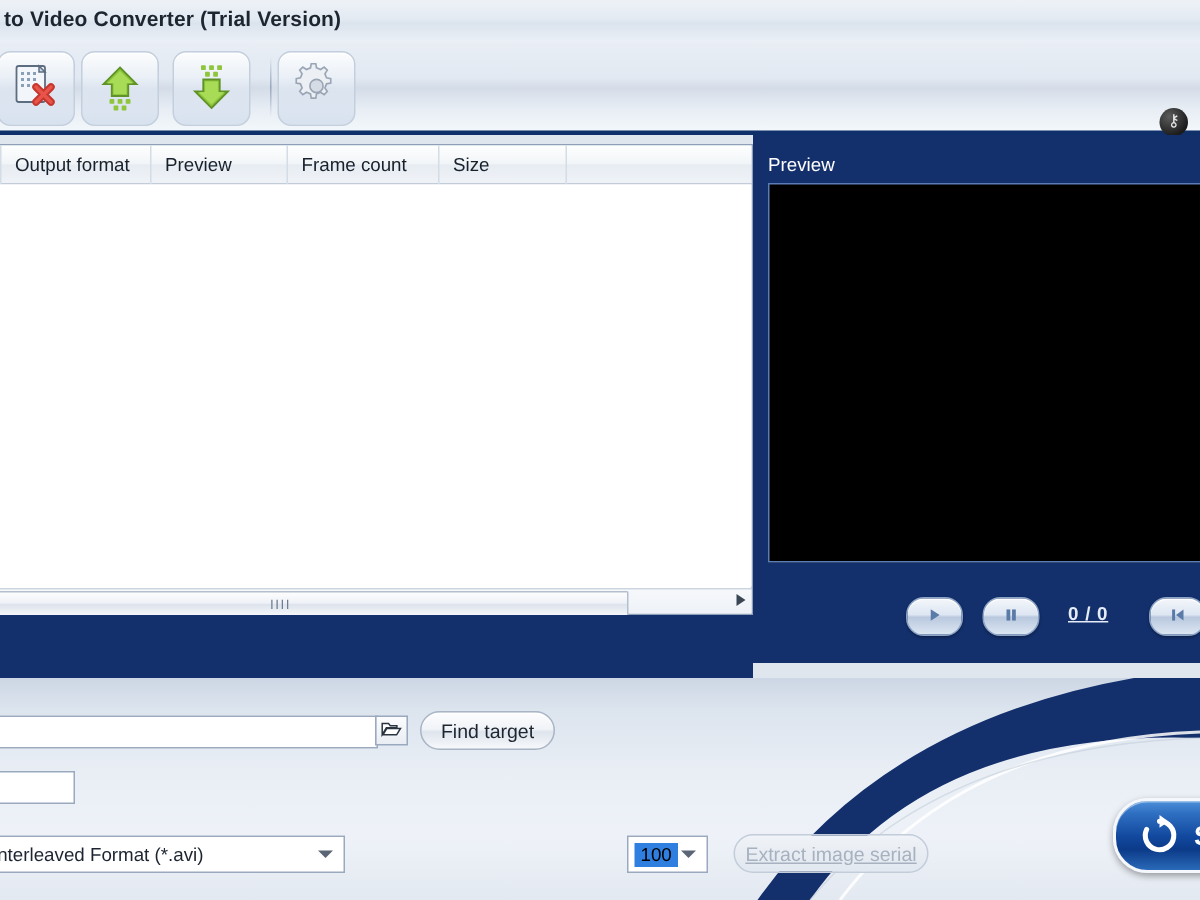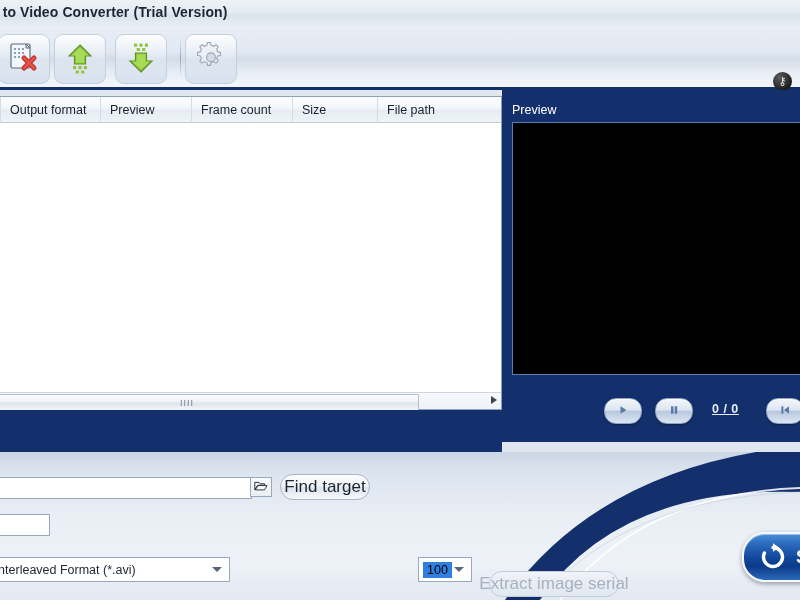--- a/index.html
+++ b/index.html
@@ -135,21 +135,21 @@
     background:linear-gradient(to bottom,#fbfcfd,#e9eef4);
     border:1px solid #9aa9bd;
     display:flex;align-items:center;justify-content:center;
   }
   .pill{
     position:absolute;height:26px;border-radius:13px;box-sizing:border-box;
     background:linear-gradient(to bottom,#fdfdfe 0%,#f0f3f7 46%,#dfe5ed 54%,#f6f8fb 100%);
     border:1px solid #a9b5c5;
     box-shadow:inset 0 1px 0 #fff;
     display:flex;align-items:center;justify-content:center;
-    font-size:17px;color:#1d2630;white-space:nowrap;
+    font-size:13px;color:#1d2630;white-space:nowrap;
   }
   .pill.disabled{
     color:#a7b1bf;
     background:linear-gradient(to bottom,#f0f3f8 0%,#e8edf3 50%,#e2e8f0 100%);
     border:1px solid #c3ccd9;box-shadow:none;
   }
   .combo{
     position:absolute;height:25px;box-sizing:border-box;
     background:#fff;border:1px solid #9aa9bd;
     display:flex;align-items:center;
@@ -252,21 +252,20 @@
     <div class="key-badge">⚷</div>
   </div>
 
   <div class="listpanel">
     <div class="list-head">
       <div class="col" style="left:0px;width:46px;">e</div>
       <div class="col" style="left:46px;width:100px;">Output format</div>
       <div class="col" style="left:146px;width:91px;">Preview</div>
       <div class="col" style="left:338px;width:85px;">Size</div>
       <div class="col" style="left:237px;width:101px;">Frame count</div>
-      <div class="col" style="left:423px;width:125px;border-right:none;">File path</div>
     </div>
 
     <div class="list-body"></div>
 
     <div class="hscroll">
       <div class="hthumb">IIII</div>
       <div class="harrow"></div>
     </div>
   </div>
 
@@ -331,21 +330,21 @@
       <span class="cval">o Video Interleaved Format (*.avi)</span>
       <span class="carrow"></span>
     </div>
 
 
     <div class="combo" style="left:418px;top:105px;width:54px;">
       <span class="cval sel">100</span>
       <span class="carrow"></span>
     </div>
 
-    <div class="pill disabled" style="left:489px;top:119px;width:130px;">Extract image serial</div>
+    <div class="pill disabled" style="left:489px;top:104px;width:130px;text-decoration:underline;">Extract image serial</div>
   </div>
 
   <div class="startbtn">
     <span style="margin-left:14px;display:flex;align-items:center;">
       <svg width="30" height="30" viewBox="0 0 30 30">
         <path d="M15 5.5 a9.5 9.5 0 1 1 -8.6 5.5" fill="none" stroke="#ffffff" stroke-width="3.4" stroke-linecap="round"></path>
         <path d="M15 1.3 L15 9.8 L21 5.6 Z" fill="#ffffff"></path>
       </svg>
     </span>
     <span style="margin-left:8px;">S</span>

